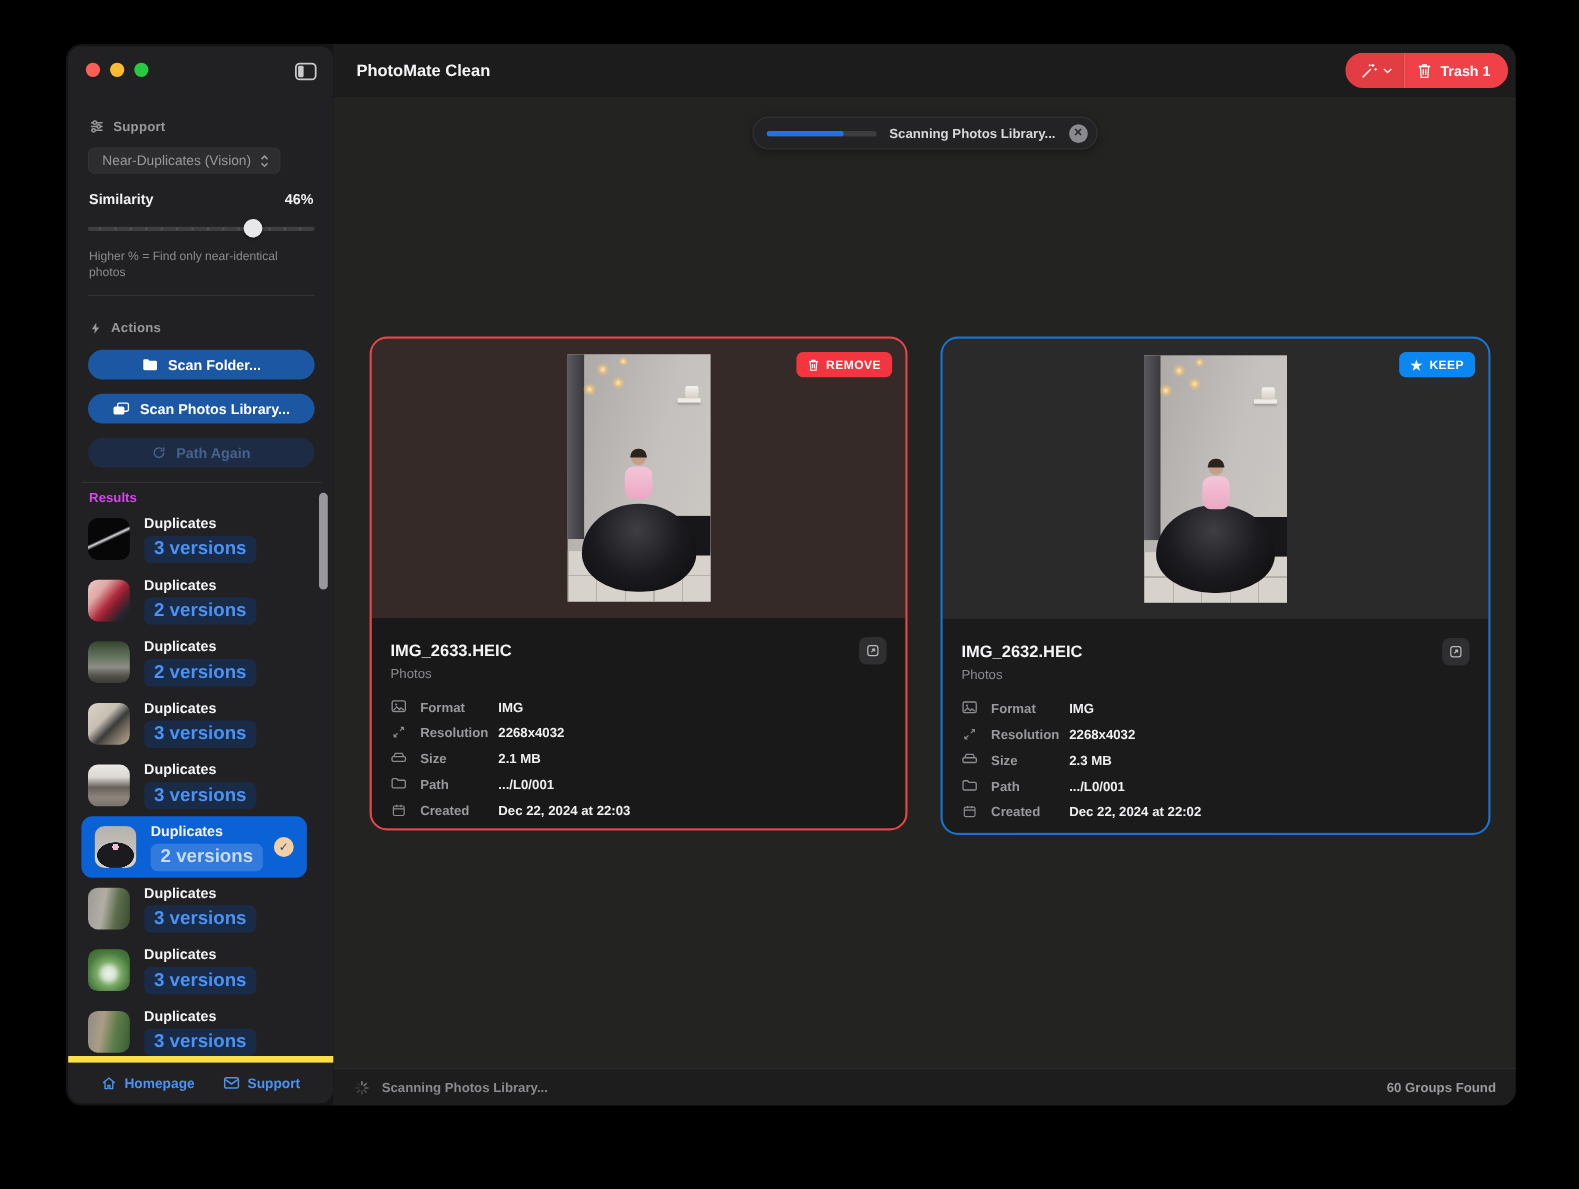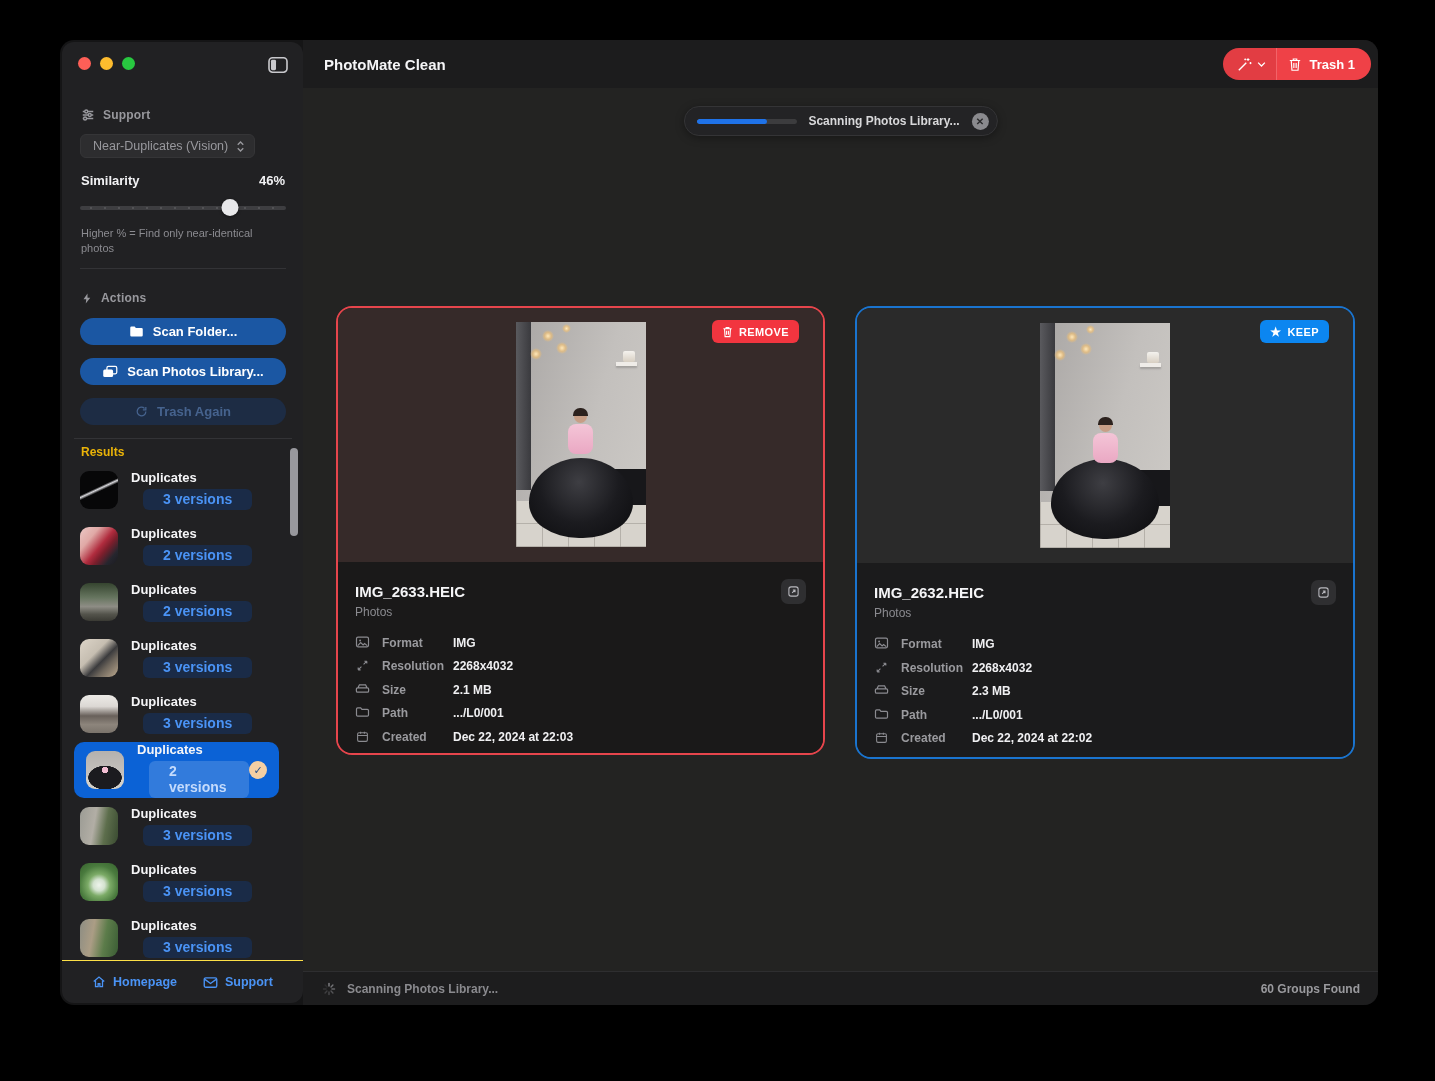--- a/index.html
+++ b/index.html
@@ -35,35 +35,35 @@
   .slider .thumb { position:absolute; top:-1px; width:17px; height:17px; border-radius:50%;
     background:#e8e8ea; box-shadow:0 1px 3px rgba(0,0,0,.5); transform:translateX(-50%); }
   .hint { position:absolute; left:19px; top:184px; width:180px; color:#8b8b90; font-size:11px;
     line-height:15px; }
   .sb-div { position:absolute; left:18px; width:206px; height:1px; background:#333336; border:none; }
   .actions-head { position:absolute; left:19px; top:249px; }
   .act-btn { position:absolute; left:18px; width:206px; height:27px; border:none; cursor:pointer;
     border-radius:14px; background:#1b57a3; color:#fff; font-size:13px; font-weight:bold;
     font-family:inherit; display:flex; align-items:center; justify-content:center; gap:9px; }
   .act-btn.disabled { background:#1d2c44; color:#46638e; cursor:default; }
-  .results-head { position:absolute; left:19px; top:403px; color:#eab308; font-size:12px; font-weight:bold; }
+  .results-head { position:absolute; left:19px; top:403px; color:#d946ef; font-size:12px; font-weight:bold; }
   .r-list { position:absolute; left:0; top:420px; width:100%; height:498px; overflow:hidden; }
   .r-item { position:relative; height:56px; display:flex; align-items:center; padding:0 14px 0 18px; }
   .r-item.selected { margin:0 24px 0 12px; padding:0 12px; border-radius:10px; background:#0b62d6; }
   .thumb { width:38px; height:38px; border-radius:9px; flex:none; background:#333; }
   .r-text { margin-left:13px; flex:1; }
   .r-title { color:#f5f5f7; font-size:13px; font-weight:bold; }
-  .v-badge { display:inline-block; margin-top:4px; padding:2px 20px 3px; border-radius:6px;
-    background:#1a2b47; color:#4a93f5; font-size:14px; font-weight:bold;margin-left:12px; }
+  .v-badge { display:inline-block; margin-top:4px; padding:2px 9px 3px; border-radius:6px;
+    background:#1a2b47; color:#4a93f5; font-size:17px; font-weight:bold; }
   .selected .v-badge { background:rgba(255,255,255,.16); color:#c4dbfc; }
   .check-badge { width:18px; height:18px; border-radius:50%; background:#f4cfa3; color:#27508c;
     font-size:11px; font-weight:bold; display:flex; align-items:center; justify-content:center; flex:none; }
   .sb-scroll { position:absolute; right:5px; top:406px; width:8px; height:88px; border-radius:4px;
     background:#98989d; }
-  .sb-footer { position:absolute; left:0; bottom:0; width:100%; height:43px; border-top:1px solid #fde047;
+  .sb-footer { position:absolute; left:0; bottom:0; width:100%; height:43px; border-top:6px solid #fde047;
     display:flex; align-items:center; justify-content:center; gap:26px; }
   .sb-link { display:flex; align-items:center; gap:7px; color:#4a93f5; font-size:12.5px;
     font-weight:bold; background:none; border:none; cursor:pointer; font-family:inherit; }
 
   
   .th1{ background:#070708; position:relative; overflow:hidden; }
   .th1::after{ content:""; position:absolute; inset:0;
     background:linear-gradient(155deg, transparent 44%, #d8d8dc 48%, transparent 53%); }
   .th2{ background:linear-gradient(130deg,#ecc9c6 0%,#e0a9a6 28%,#b02c3e 52%,#7e1e2c 64%,#26262e 82%,#1a1a20 100%); }
   .th3{ background:linear-gradient(180deg,#35442f 0%,#66755f 38%,#8e8d85 62%,#54544c 82%,#3a3a34 100%); }
@@ -111,21 +111,21 @@
   .cards { position:absolute; left:33px; top:218px; display:flex; gap:30px; }
   .card { border-radius:16px; overflow:hidden; display:flex; flex-direction:column; }
   .card.remove { width:489px; height:449px; border:2.5px solid #e6454c; }
   .card.keep   { width:500px; height:453px; border:2.5px solid #1a74cf; }
   .card-photo { position:relative; height:255px; display:flex; align-items:center; justify-content:center; }
   .remove .card-photo { background:#362a29; }
   .keep   .card-photo { background:#2a2a2a; }
   .card-info { position:relative; flex:1; padding:21px 17px 0; }
   .remove .card-info { background:#1a1919; }
   .keep   .card-info { background:#1b1b1c; }
-  .action-badge { position:absolute; top:12px; right:24px; height:23px; border-radius:6px;
+  .action-badge { position:absolute; top:12px; right:12px; height:23px; border-radius:6px;
     display:flex; align-items:center; gap:6px; padding:0 10px; color:#fff; font-size:11px;
     font-weight:bold; letter-spacing:.4px; border:none; cursor:pointer; }
   .action-badge.remove-b { background:#f2353f; }
   .action-badge.keep-b { background:#0c86f0; }
   .filename { color:#f5f5f7; font-size:15px; font-weight:bold; }
   .source { color:#8b8b90; font-size:12px; margin-top:5px; }
   .open-btn { position:absolute; top:17px; right:17px; width:25px; height:25px; border-radius:7px;
     background:#2f2f31; border:none; color:#b9b9be; display:flex; align-items:center;
     justify-content:center; cursor:pointer; }
   .meta { margin-top:17px; }
@@ -230,21 +230,21 @@
         <rect x="8" y="2" width="16" height="12" rx="2.5"></rect>
         <rect x="2" y="7" width="16" height="12" rx="2.5" fill="currentColor" stroke="none"></rect>
       </svg>
       <span>Scan Photos Library...</span>
     </button>
 
     <button class="act-btn disabled" style="top:356px">
       <svg width="13" height="13" viewBox="0 0 24 24" fill="none" stroke="currentColor" stroke-width="2.4">
         <path d="M20 12a8 8 0 1 1-2.4-5.7M20 3.5V9h-5.5"></path>
       </svg>
-      <span>Trash Again</span>
+      <span>Path Again</span>
     </button>
 
     <hr class="sb-div" style="top:396px; left:12px; width:218px">
     <div class="results-head">Results</div>
 
     <div class="r-list">
       <div class="r-item">
         <div class="thumb th1"></div>
         <div class="r-text"><div class="r-title">Duplicates</div>
           <span class="v-badge">3 versions</span></div>

